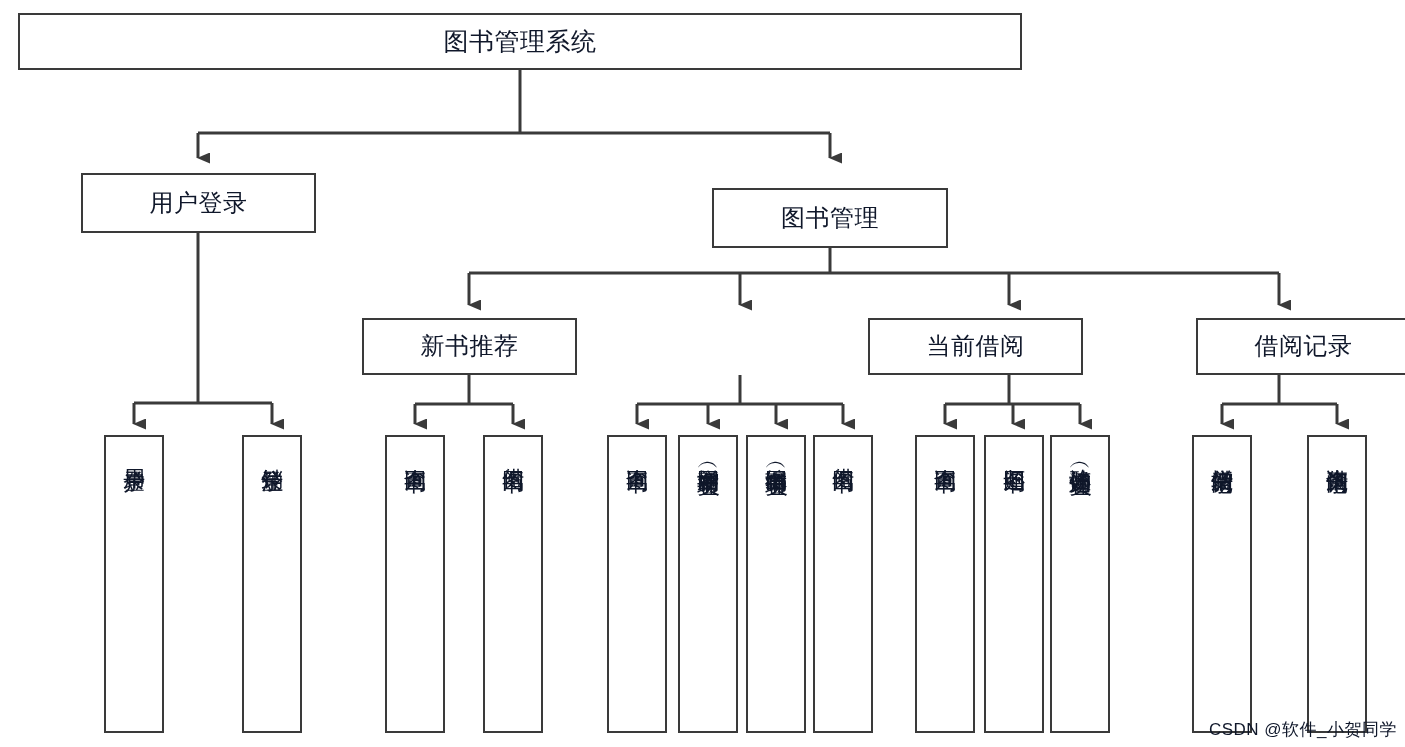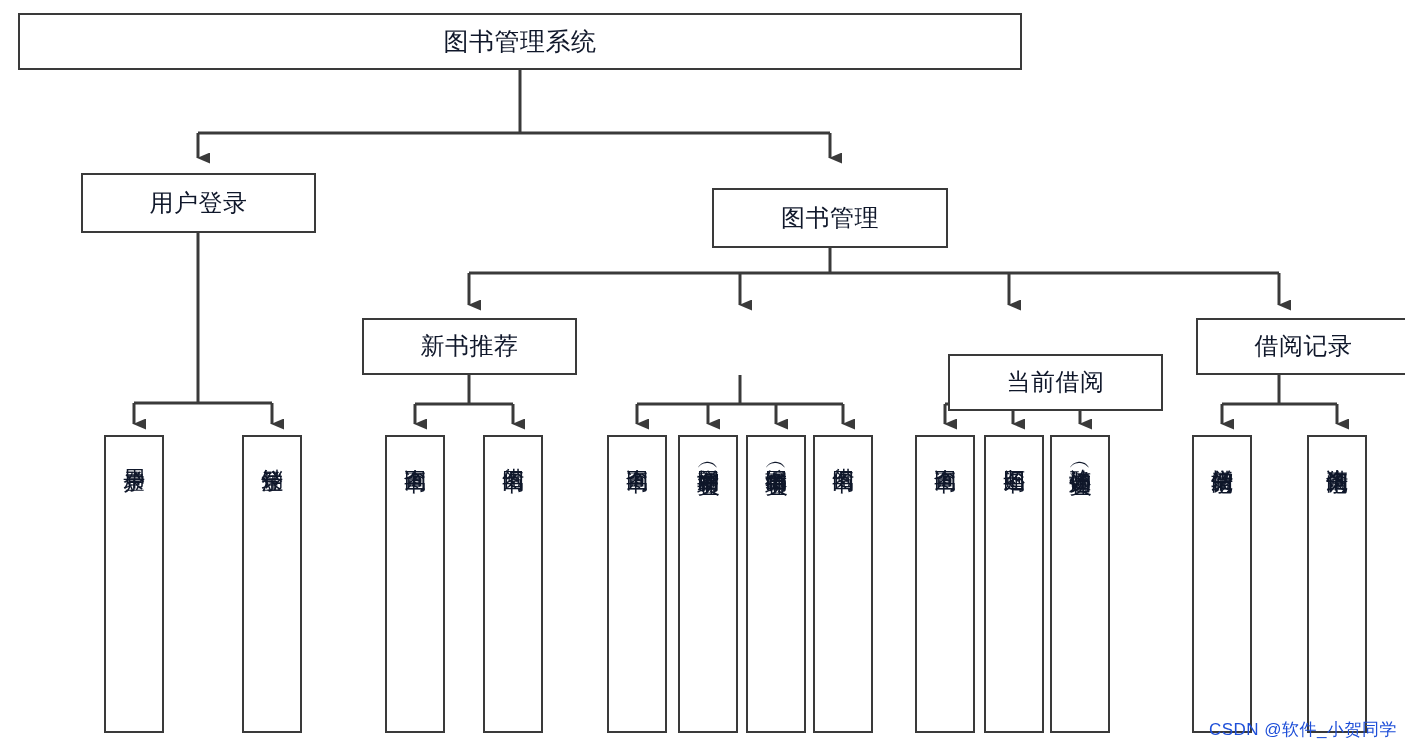--- a/index.html
+++ b/index.html
@@ -59,21 +59,21 @@
   }
   .node-root .label { font-size: 25px; }
   .node-l2 .label   { font-size: 24px; }
   .node-l3 .label   { font-size: 24px; font-family: Liberation Serif, serif; }
   .node-leaf .label { font-size: 22px; }
   .watermark {
     position: absolute;
     right: 8px;
     bottom: 6px;
     font-size: 17px;
-    color: #1d4ed8;
+    color: #0f172a;
     letter-spacing: 0.5px;
     white-space: nowrap;
     user-select: none;
   }
 </style>
 </head>
 <body>
 
 <div id="diagram-root">
 
@@ -135,21 +135,21 @@
   <div class="node horiz node-l2" style="left:81px; top:173px; width:235px; height:60px;">
     <span class="label">用户登录</span>
   </div>
   <div class="node horiz node-l2" style="left:712px; top:173px; width:236px; height:60px;margin-top:15px;">
     <span class="label">图书管理</span>
   </div>
 
   <div class="node horiz node-l3" style="left:362px; top:318px; width:215px; height:57px;">
     <span class="label">新书推荐</span>
   </div>
-  <div class="node horiz node-l3" style="left:948px; top:318px; width:215px; height:57px;margin-top:36px;">
+  <div class="node horiz node-l3" style="left:868px; top:318px; width:215px; height:57px;">
     <span class="label">当前借阅</span>
   </div>
   <div class="node horiz node-l3" style="left:1172px; top:318px; width:215px; height:57px;margin-left:24px;">
     <span class="label">借阅记录</span>
   </div>
 
   <div class="node vert node-leaf" style="left:104px; top:435px; width:60px; height:298px;">
     <span class="label">用户登录</span>
   </div>
   <div class="node vert node-leaf" style="left:242px; top:435px; width:60px; height:298px;">

